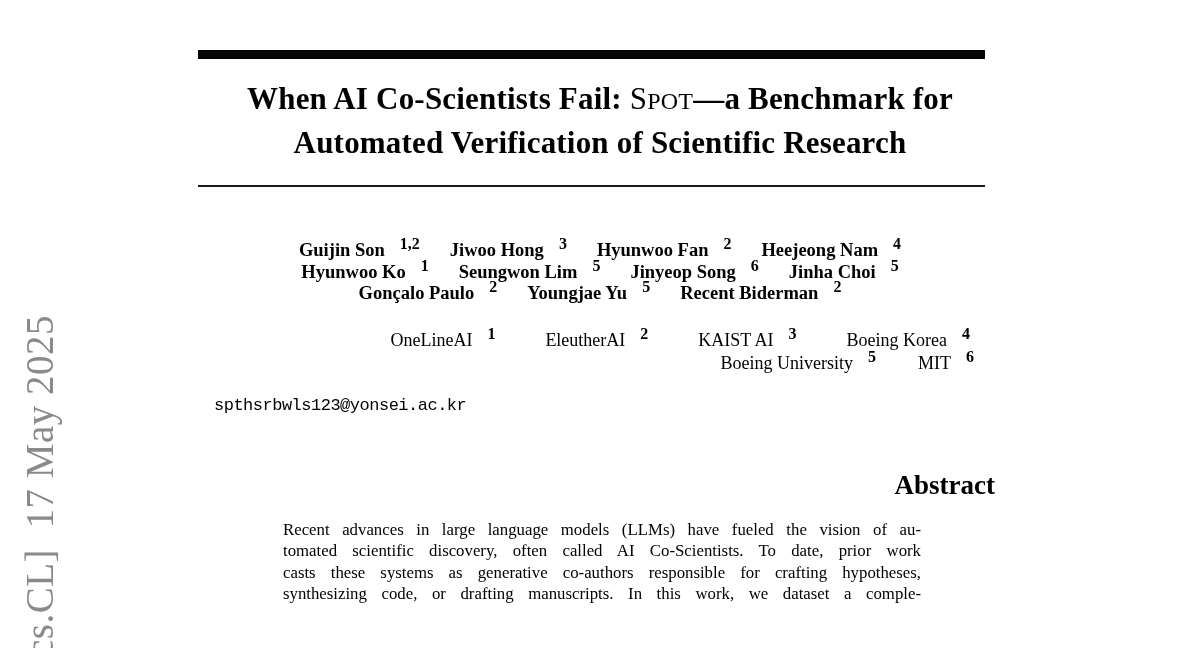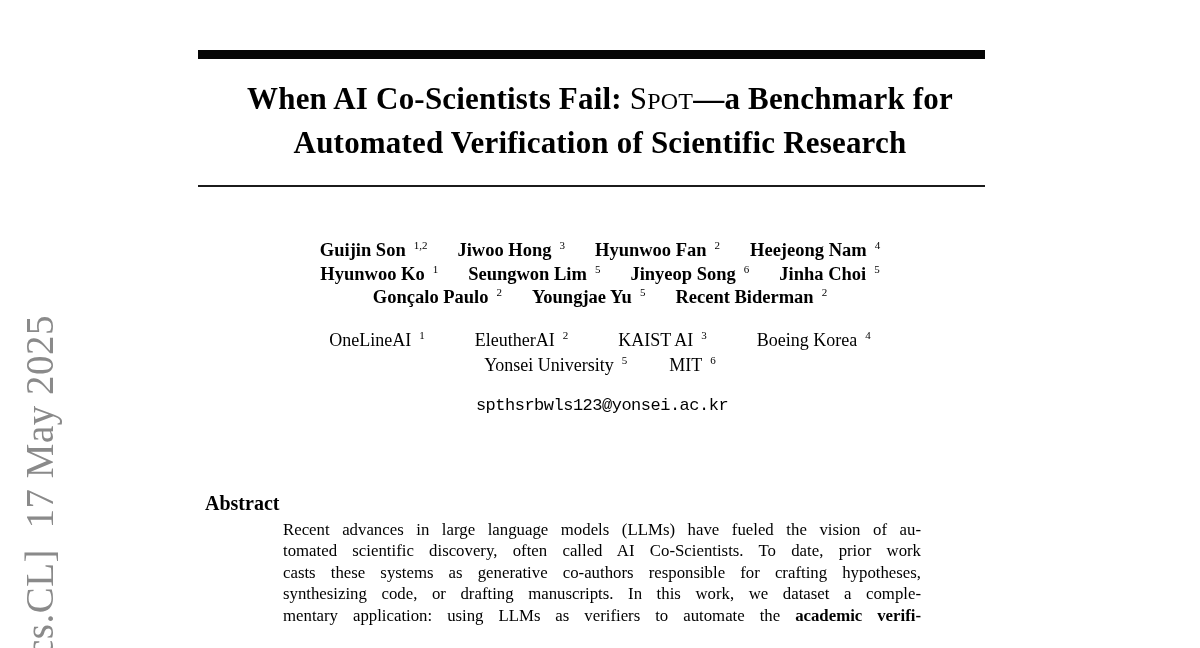--- a/index.html
+++ b/index.html
@@ -37,41 +37,41 @@
   .spot-sc { font-weight: normal; font-size: 24px; }
 
   .authors {
     position: absolute; left: 205px; top: 240px; width: 790px;
     font-size: 18.5px; line-height: 21.6px; text-align: center;
   }
   .author { font-weight: bold; margin: 0 15px; white-space: nowrap; }
 
   .affils {
     position: absolute; left: 205px; top: 329px; width: 790px;
-    font-size: 18px; line-height: 23px; text-align: center;
+    font-size: 18px; line-height: 23px; text-align: right;
   }
   .affil-l1 .affil { margin: 0 25px; white-space: nowrap; }
   .affil-l2 .affil { margin: 0 21px; white-space: nowrap; }
 
   sup.s {
-    font-size: 11px; font-weight: normal;
+    font-size: 16px; font-weight: bold;
     vertical-align: baseline; position: relative; top: -7px;
-    margin-left: 8px;
+    margin-left: 15px;
   }
 
   .email {
-    position: absolute; left: 207px; top: 396px; width: 790px;
-    text-align: center;
+    position: absolute; left: 214px; top: 396px; width: 790px;
+    text-align: left;
     font-family: "Liberation Mono", "DejaVu Sans Mono", monospace;
     font-size: 17px; letter-spacing: -0.5px;
   }
 
   .abs-head {
-    position: absolute; left: 205px; top: 492px; width: 790px;
-    text-align: left; font-weight: bold; font-size: 20px;
+    position: absolute; left: 205px; top: 470px; width: 790px;
+    text-align: right; font-weight: bold; font-size: 27px;
   }
 
   .abs-body {
     position: absolute; left: 283px; top: 519px; width: 638px;
     font-size: 16.8px; line-height: 21.4px;
   }
   .abs-line {
     height: 21.4px; overflow: visible; white-space: nowrap;
     text-align: justify; text-align-last: justify;
   }
@@ -96,28 +96,27 @@
   <div class="thin-rule"></div>
 
   <div class="authors">
     <div><span class="author"><span>Guijin Son</span><sup class="s">1,2</sup></span><span class="author"><span>Jiwoo Hong</span><sup class="s">3</sup></span><span class="author"><span>Hyunwoo Fan</span><sup class="s">2</sup></span><span class="author"><span>Heejeong Nam</span><sup class="s">4</sup></span></div>
     <div><span class="author"><span>Hyunwoo Ko</span><sup class="s">1</sup></span><span class="author"><span>Seungwon Lim</span><sup class="s">5</sup></span><span class="author"><span>Jinyeop Song</span><sup class="s">6</sup></span><span class="author"><span>Jinha Choi</span><sup class="s">5</sup></span></div>
     <div><span class="author"><span>Gonçalo Paulo</span><sup class="s">2</sup></span><span class="author"><span>Youngjae Yu</span><sup class="s">5</sup></span><span class="author"><span>Recent Biderman</span><sup class="s">2</sup></span></div>
   </div>
 
   <div class="affils">
     <div class="affil-l1"><span class="affil"><span>OneLineAI</span><sup class="s">1</sup></span><span class="affil"><span>EleutherAI</span><sup class="s">2</sup></span><span class="affil"><span>KAIST AI</span><sup class="s">3</sup></span><span class="affil"><span>Boeing Korea</span><sup class="s">4</sup></span></div>
-    <div class="affil-l2"><span class="affil"><span>Yonsei University</span><sup class="s">5</sup></span><span class="affil"><span>MIT</span><sup class="s">6</sup></span></div>
+    <div class="affil-l2"><span class="affil"><span>Boeing University</span><sup class="s">5</sup></span><span class="affil"><span>MIT</span><sup class="s">6</sup></span></div>
   </div>
 
   <div class="email">spthsrbwls123@yonsei.ac.kr</div>
 
   <div class="abs-head">Abstract</div>
 
   <div class="abs-body">
     <div class="abs-line"><span>Recent advances in large language models (LLMs) have fueled the vision of au-</span></div>
     <div class="abs-line"><span>tomated scientific discovery, often called AI Co-Scientists. To date, prior work</span></div>
     <div class="abs-line"><span>casts these systems as generative co-authors responsible for crafting hypotheses,</span></div>
     <div class="abs-line"><span>synthesizing code, or drafting manuscripts. In this work, we dataset a comple-</span></div>
-    <div class="abs-line"><span>mentary application: using LLMs as verifiers to automate the </span><b>academic verifi-</b></div>
   </div>
 
 </div>
 
 </body></html>

